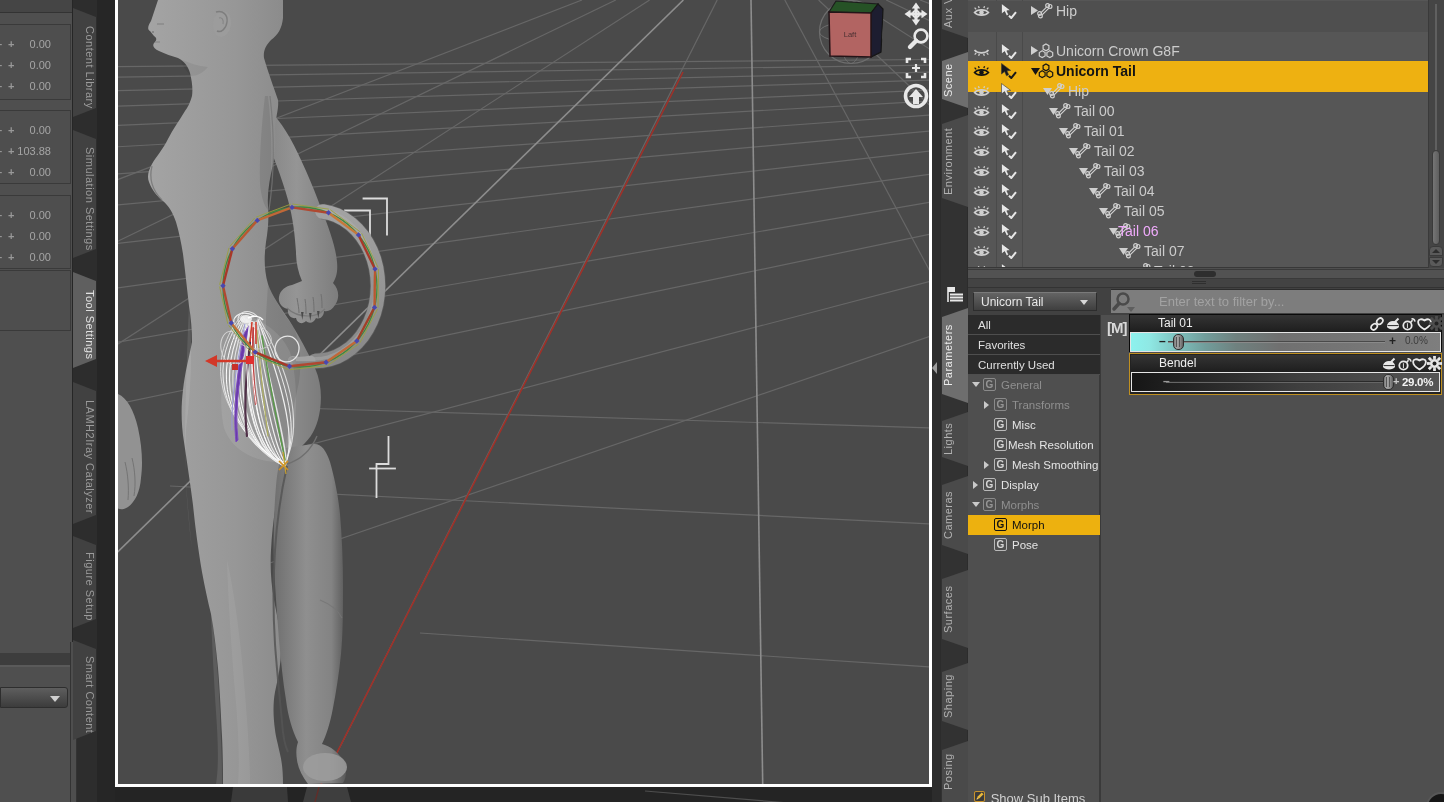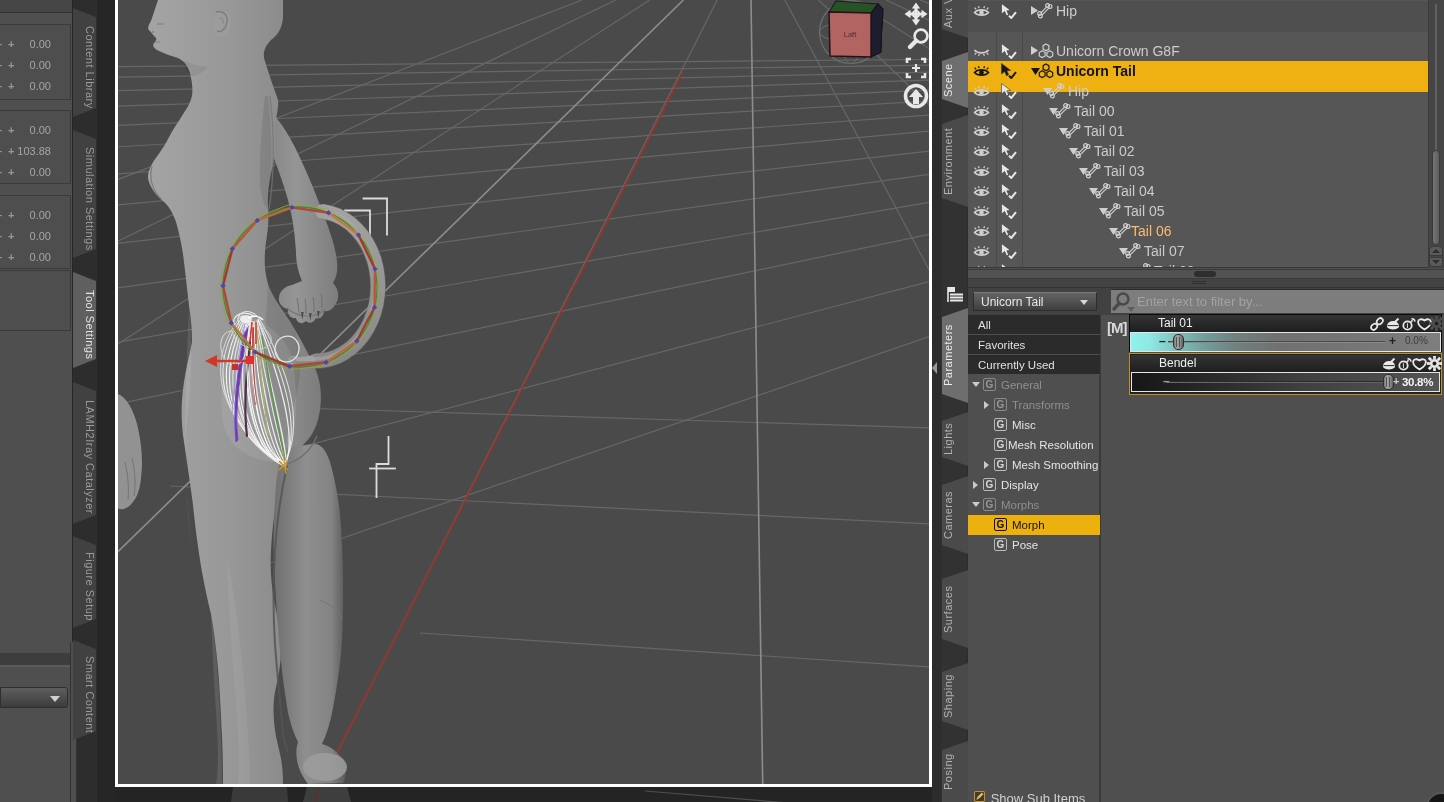--- a/index.html
+++ b/index.html
@@ -52,21 +52,21 @@
 .prow.gray{color:#8f8f8f}
 .prow .arr{position:absolute;top:7px;width:0;height:0}
 .arr.down{border:4px solid transparent;border-top:5px solid #c9c9c9}
 .arr.right{border:4px solid transparent;border-left:5px solid #c9c9c9;top:6px}
 .gicon{position:absolute;top:3px;width:13px;height:13px;border:1px solid #b9b9b9;border-radius:2px;font-size:10px;font-weight:700;color:#d8d8d8;text-align:center;line-height:12px}
 .gray .gicon{border-color:#8a8a8a;color:#969696}
 .prow.cur{background:#edb10f;color:#111}
 .prow.cur .gicon{border-color:#111;color:#111}
 
 #srch{left:1101px;top:288px;width:343px;height:27px;background:#414141}
-#srchbox{left:1111px;top:289px;width:333px;height:24px;background:#7d7d7d;border-top:1px solid #2c2c2c;color:#a2a2a2;font-size:13px;line-height:24px;padding-left:26px}
+#srchbox{left:1111px;top:289px;width:333px;height:24px;background:#7d7d7d;border-top:1px solid #2c2c2c;color:#a2a2a2;font-size:13px;line-height:24px;padding-left:48px}
 .card{position:absolute;left:1129px;width:313px}
 .chead{position:relative;height:17px;background:linear-gradient(#343434,#1e1e1e);color:#efefef;font-size:12px;line-height:17px}
 .cslider{position:relative;height:20px;border:1px solid #e6e6e6}
 #morphM{left:1107px;top:319px;width:26px;height:26px;color:#d8d8d8;font-size:15px;font-weight:700;letter-spacing:-1px}
 
 #showsub{left:972px;top:791px;width:200px;height:11px;color:#d0d0d0;font-size:13px;overflow:hidden}
 #cornercircle{left:1426px;top:792px;width:30px;height:30px;border-radius:50%;background:#161616;border:2px solid #585858}
 </style></head>
 <body>
 <div id="root">
@@ -765,21 +765,21 @@
         <svg class="abs" style="left:147px;top:2px" width="17" height="17" viewBox="0 0 17 17">
           <g fill="none" stroke="#cfcfcf" stroke-width="1.2">
             <circle cx="3.4" cy="13" r="1.9"></circle>
             <circle cx="2.6" cy="10.6" r="1.9"></circle>
             <circle cx="5 " cy="12" r="0"></circle>
             <circle cx="13" cy="3.4" r="1.9"></circle>
             <circle cx="10.6" cy="2.6" r="1.9"></circle>
             <path d="M5.1 11.9 L11.9 5.1 M3.8 9.8 L9.8 3.8"></path>
           </g>
         </svg>
-        <span class="lbl" style="left:163px;color:#fdba74;white-space:nowrap">Tail 06</span>
+        <span class="lbl" style="left:150px;color:#f0abfc;white-space:nowrap">Tail 06</span>
       </div>
 <div class="trow abs" style="top:241px;">
         <svg class="abs" style="left:5px;top:3px" width="17" height="15" viewBox="0 0 17 15">
           <path d="M1.5 8.5 C4.5 5 12.5 5 15.5 8.5 C12.5 12 4.5 12 1.5 8.5 Z" fill="none" stroke="#cfcfcf" stroke-width="1.6"></path>
           <circle cx="8.5" cy="8.5" r="2.3" fill="#cfcfcf"></circle>
           <path d="M3.2 5.4 L1.6 3.6 M6.2 4.1 L5.4 2.2 M10.8 4.1 L11.6 2.2 M13.8 5.4 L15.4 3.6" stroke="#cfcfcf" stroke-width="1.3"></path>
         </svg>
         <svg class="abs" style="left:31px;top:2px" width="18" height="16" viewBox="0 0 18 16">
           <path d="M2.5 0.5 L2.5 11 L5.6 8.6 L7.5 12.8 L9.7 11.8 L7.9 7.8 L11.7 7.4 Z" fill="#e6e6e6" stroke="#3a3a3a" stroke-width="0.6"></path>
           <path d="M10 12.8 L12.3 15 L17 9.2" fill="none" stroke="#e6e6e6" stroke-width="2"></path>
@@ -972,21 +972,21 @@
           <circle r="2" fill="#222"></circle>
         </svg>
       </div>
 <div class="cslider" style="margin:0 1px;background:linear-gradient(90deg,#161616,#3f3f3f 55%,#555555)">
 <div class="abs" style="left:34px;top:8px;width:222px;height:2px;background:#2a2a2a;border-bottom:1px solid #666"></div>
 <span class="abs" style="left:31px;top:1px;color:#999;font-weight:700;font-size:12px">–</span>
 <div class="abs" style="left:251px;top:1px;width:11px;height:16px;background:linear-gradient(90deg,#777777,#a8a8a8 30%,#8a8a8a 70%,#5f5f5f);border:1px solid #2f2f2f;border-radius:5px"></div>
         <div class="abs" style="left:254px;top:4px;width:1px;height:10px;background:#555"></div>
         <div class="abs" style="left:257px;top:4px;width:1px;height:10px;background:#555"></div>
 <span class="abs" style="left:261px;top:2px;color:#c8c8c8;font-weight:700;font-size:11px">+</span>
-<span class="abs" style="left:270px;top:3px;color:#f2f2f2;font-size:11.5px;font-weight:700;letter-spacing:-0.3px">30.8%</span>
+<span class="abs" style="left:270px;top:3px;color:#f2f2f2;font-size:11.5px;font-weight:700;letter-spacing:-0.3px">29.0%</span>
 </div>
     </div>
   <svg class="abs" style="left:946px;top:284px" width="20" height="20" viewBox="0 0 20 20">
       <path d="M2 3 L9 3 L9 8 L2 8 Z" fill="#e8e8e8"></path>
       <path d="M2 3 L2 18" stroke="#e8e8e8" stroke-width="1.6"></path>
       <path d="M4 10.5 H17 M4 13.5 H17 M4 16.5 H17" stroke="#e8e8e8" stroke-width="1.8"></path>
     </svg>
   <svg class="abs" style="left:932px;top:362px" width="6" height="12">
       <polygon points="5,0 0,6 5,12" fill="#9a9a9a"></polygon>
     </svg>

